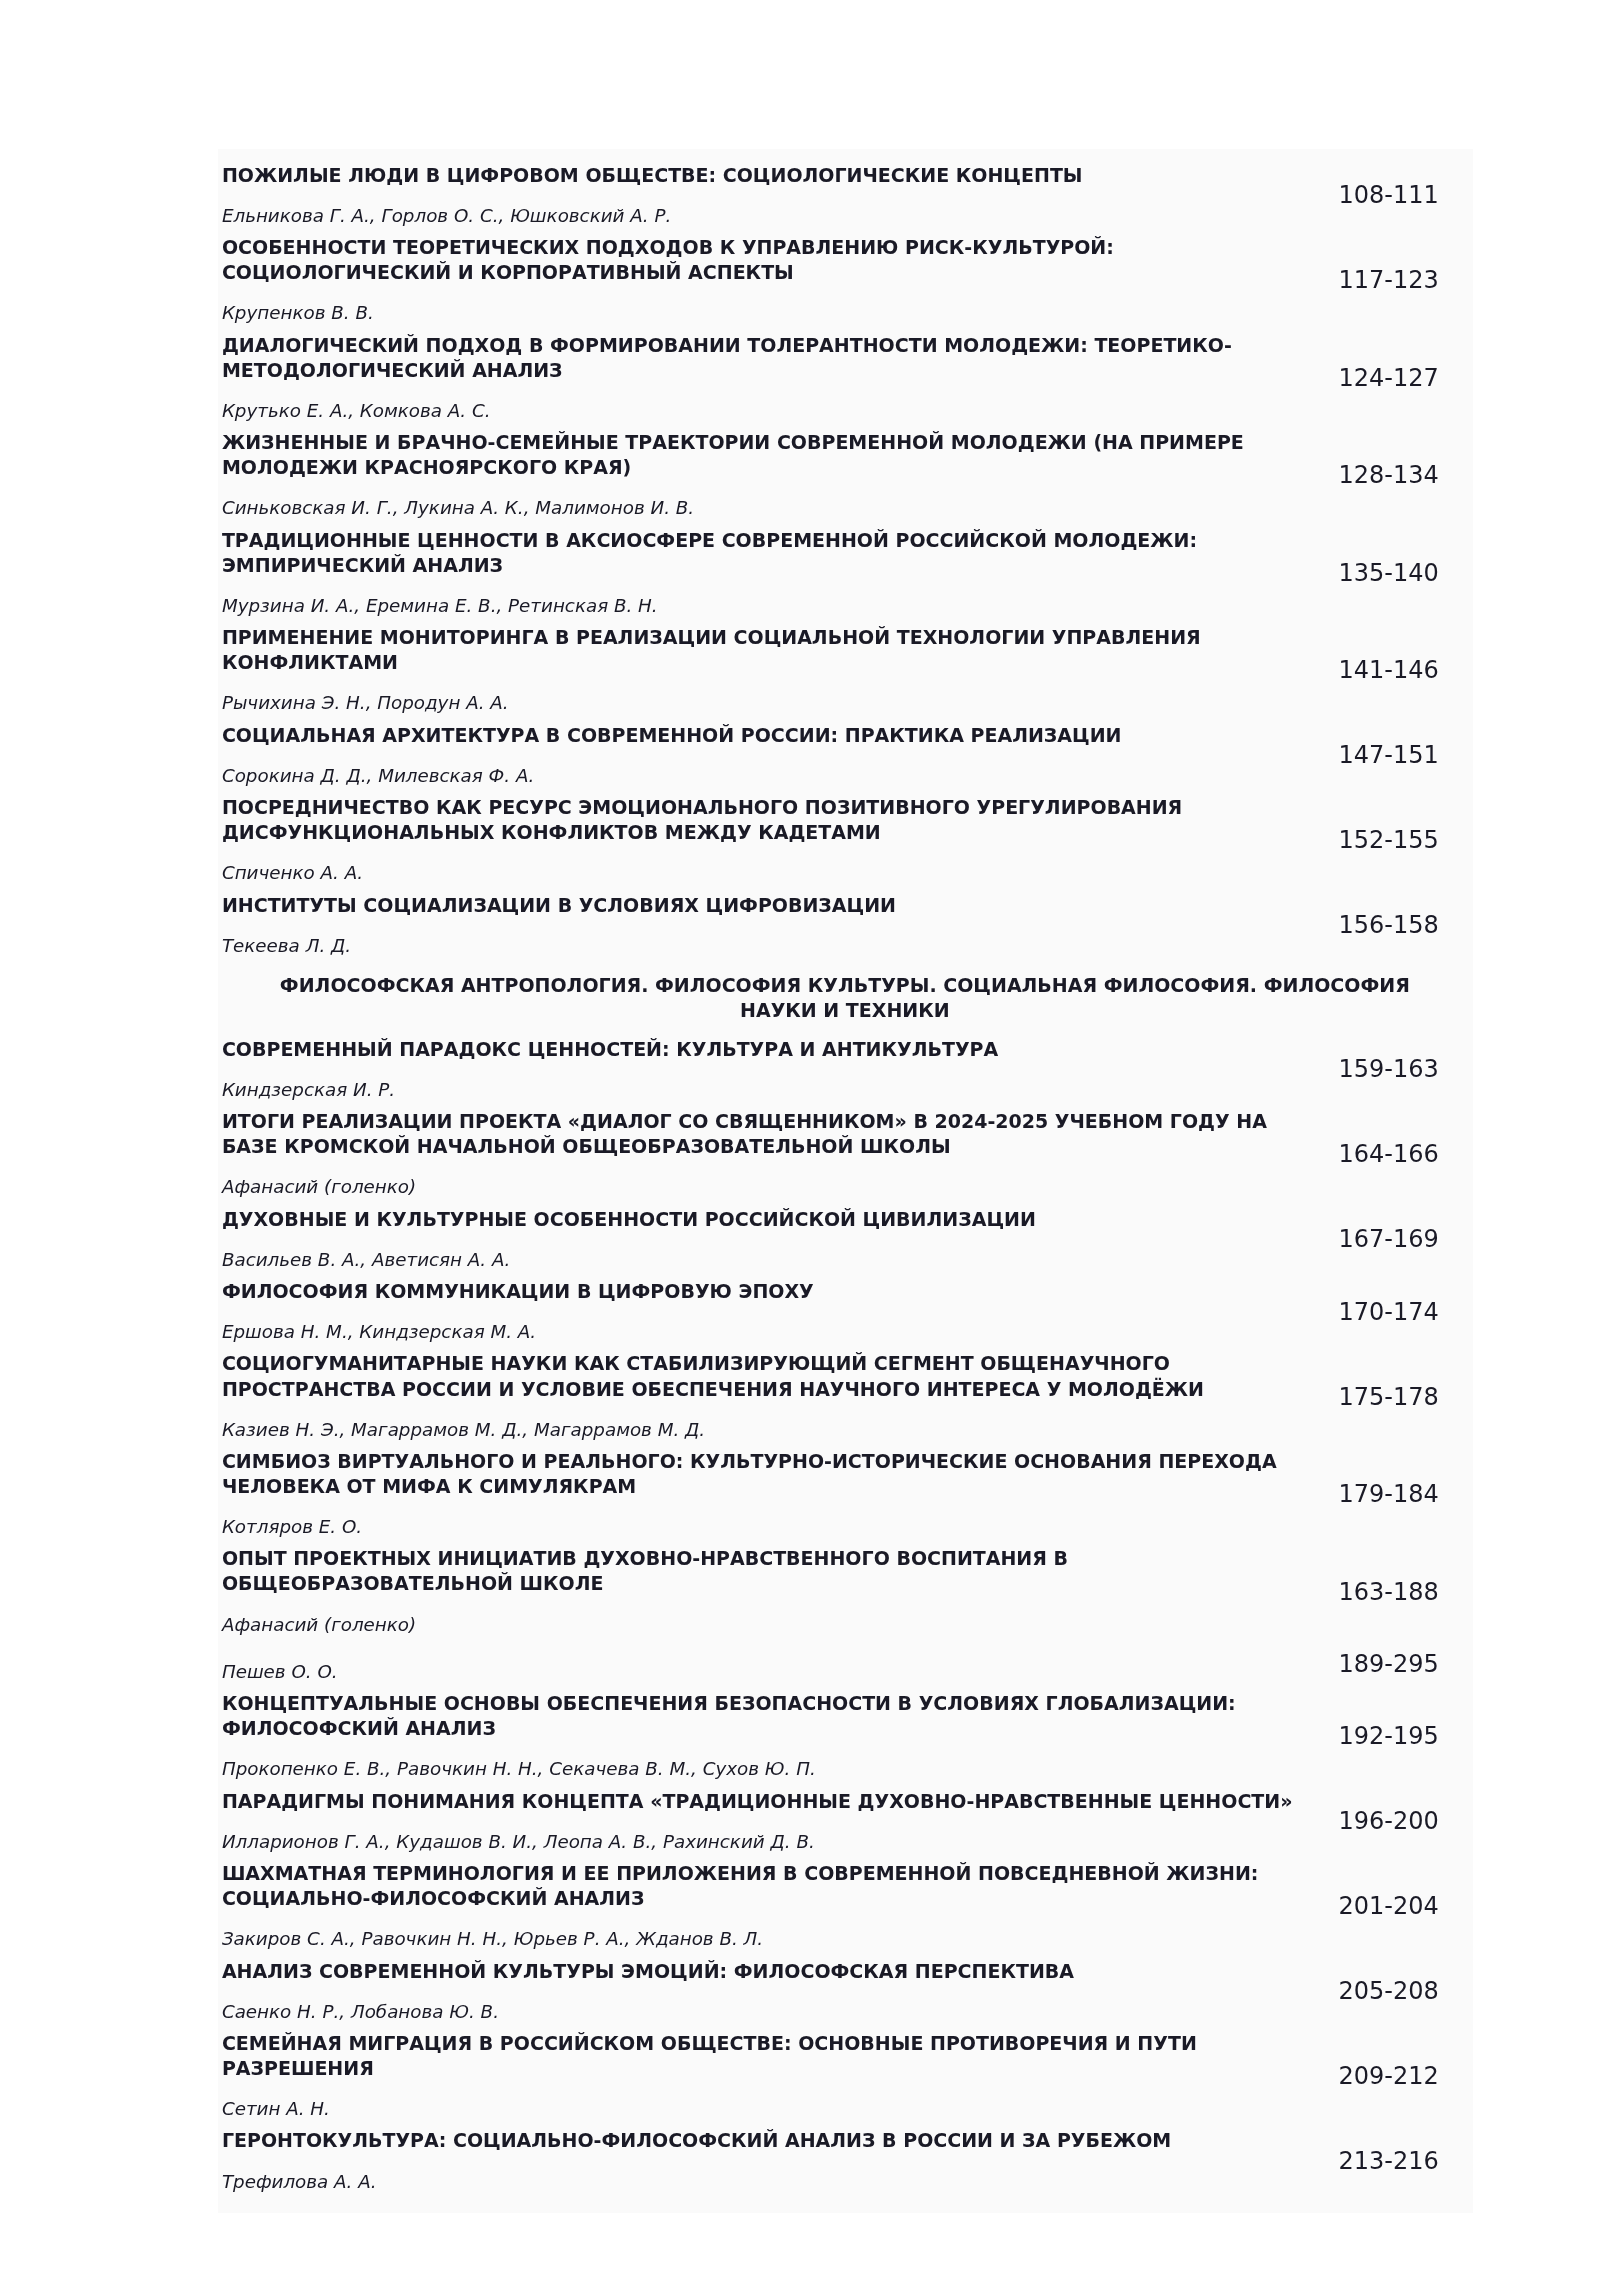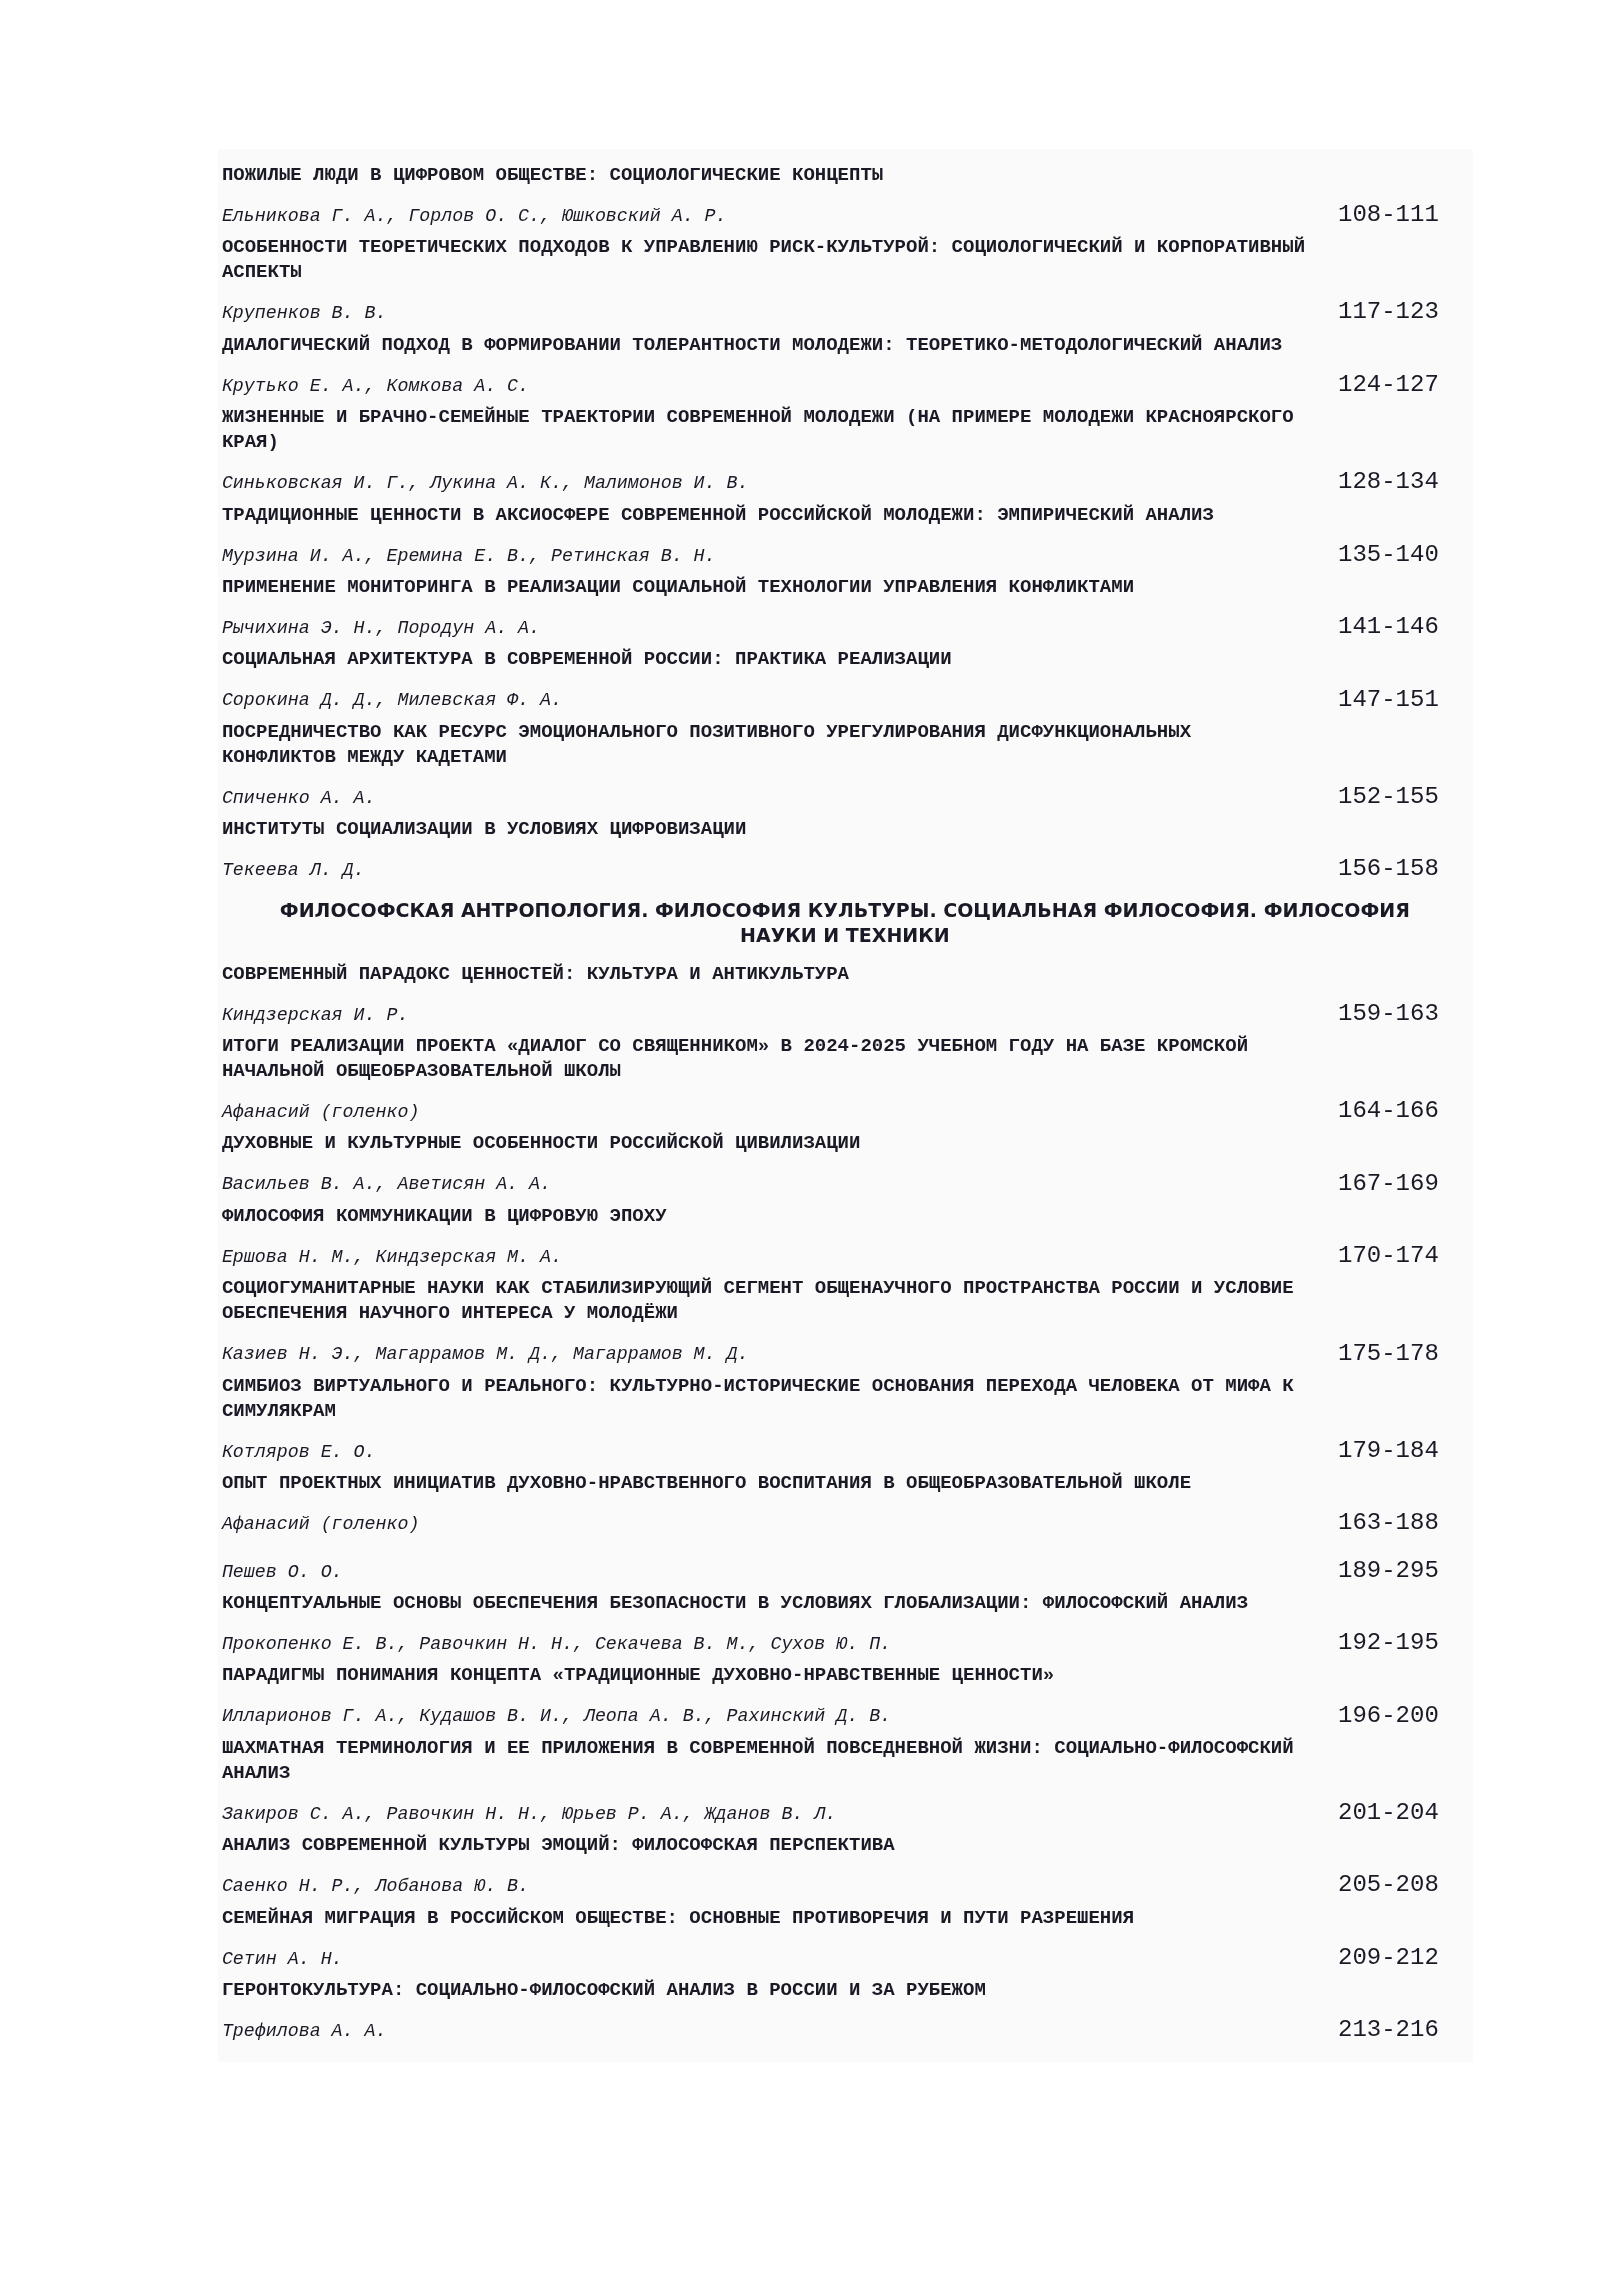--- a/index.html
+++ b/index.html
@@ -22,24 +22,23 @@
     left: 218px;
     top: 149px;
     width: 1255px;
     background: var(--content-bg, #fafafa);
     padding: 7.9px 5.2px 13px 3.9px;
     color: var(--text-color, #1a1a26);
   }
 
   .entry {
     display: flex;
-    align-items: flex-end;
+    align-items: center;
     margin: 4.6px 0 4.6px 0;
     padding: 1.3px 0;
-    font-family: Liberation Mono, monospace;
   }
 
   .entry-text {
     flex: 1 1 auto;
     min-width: 0;
     padding-right: 26px;
   }
 
   .title {
     font-weight: bold;

